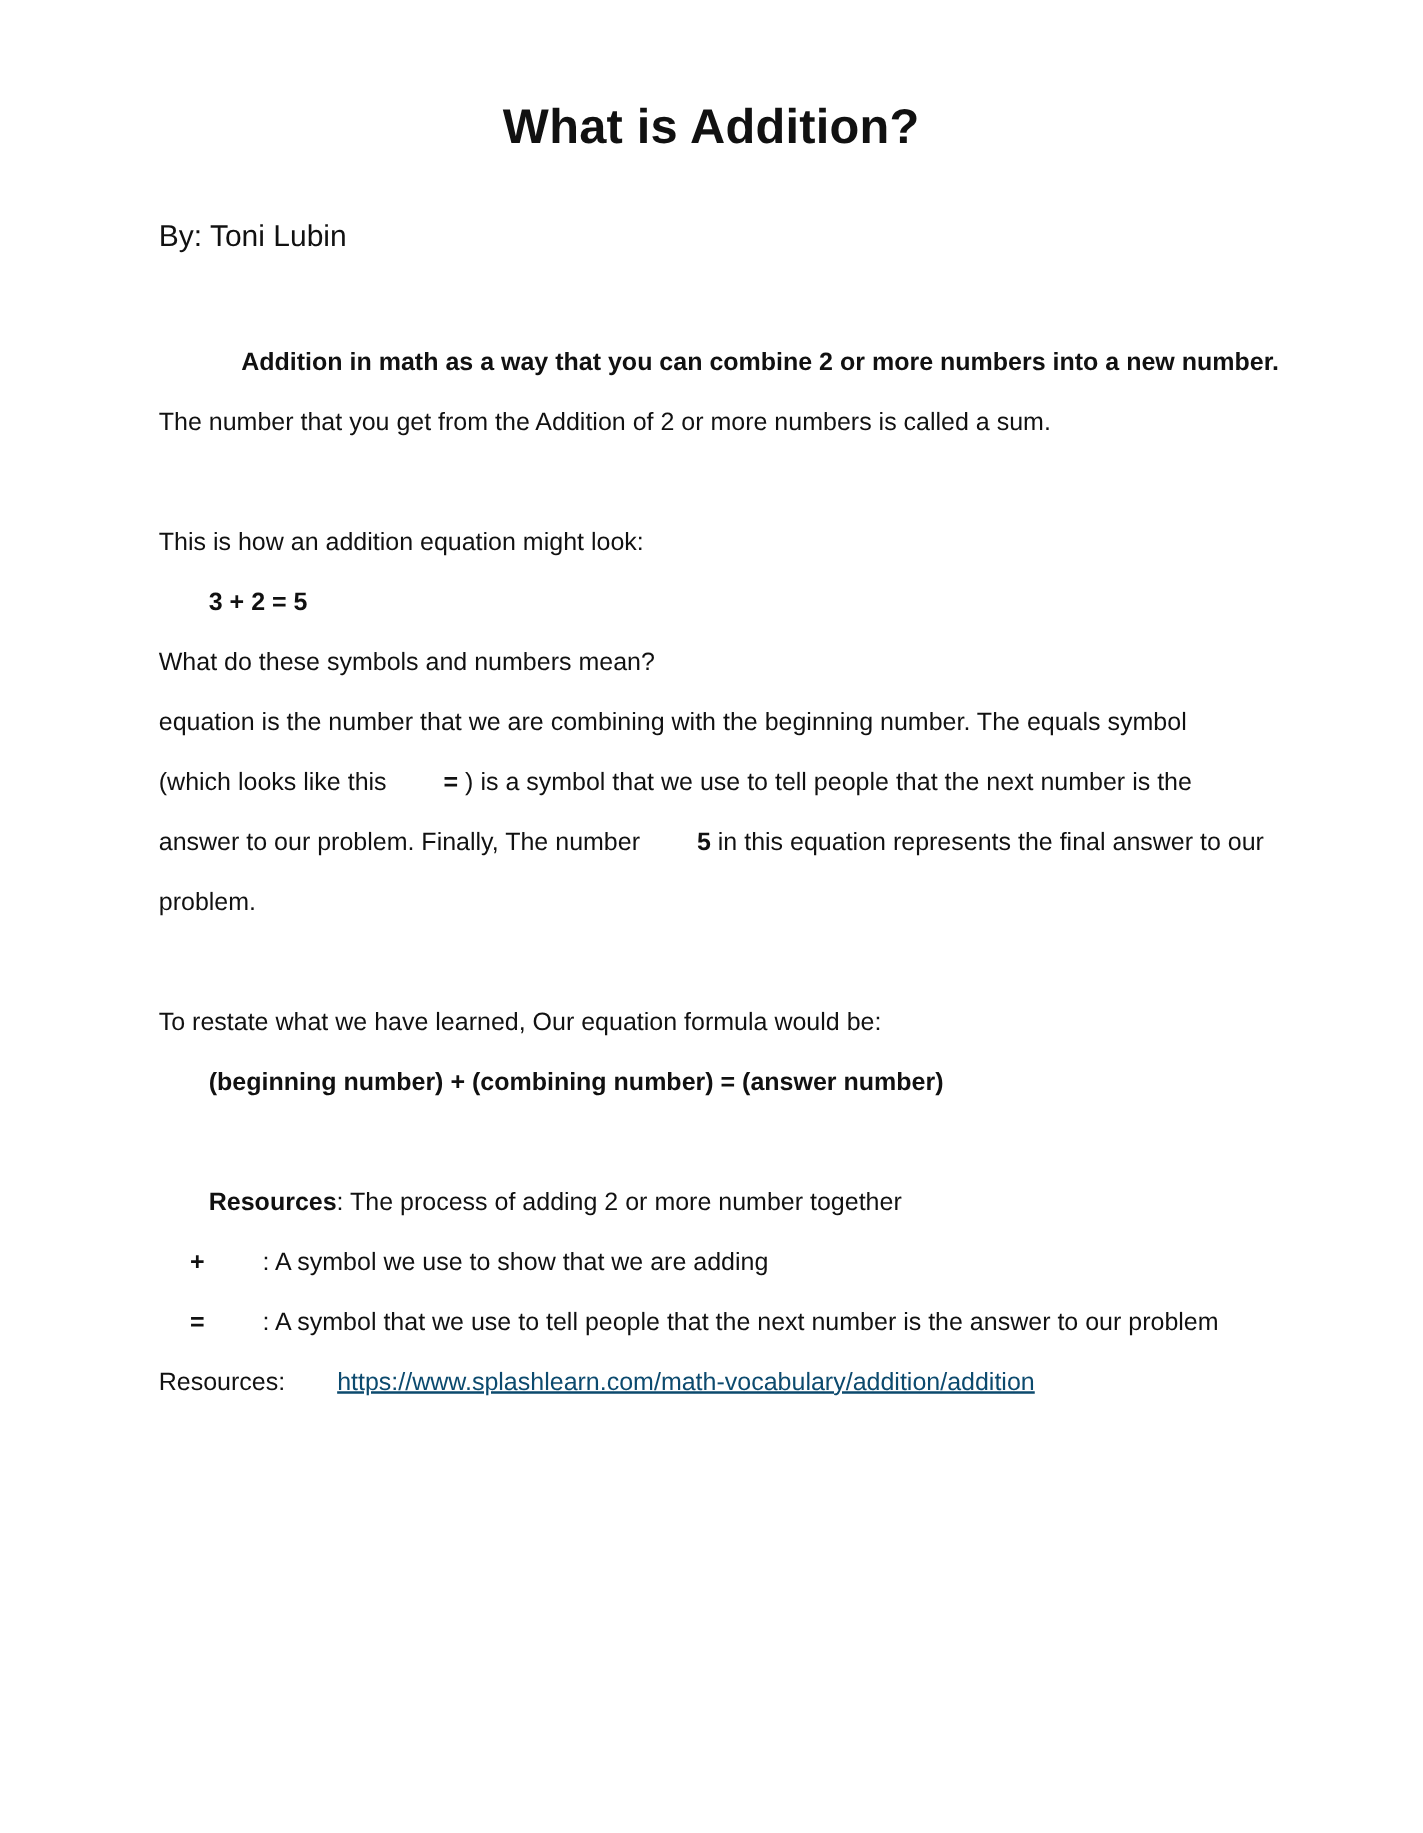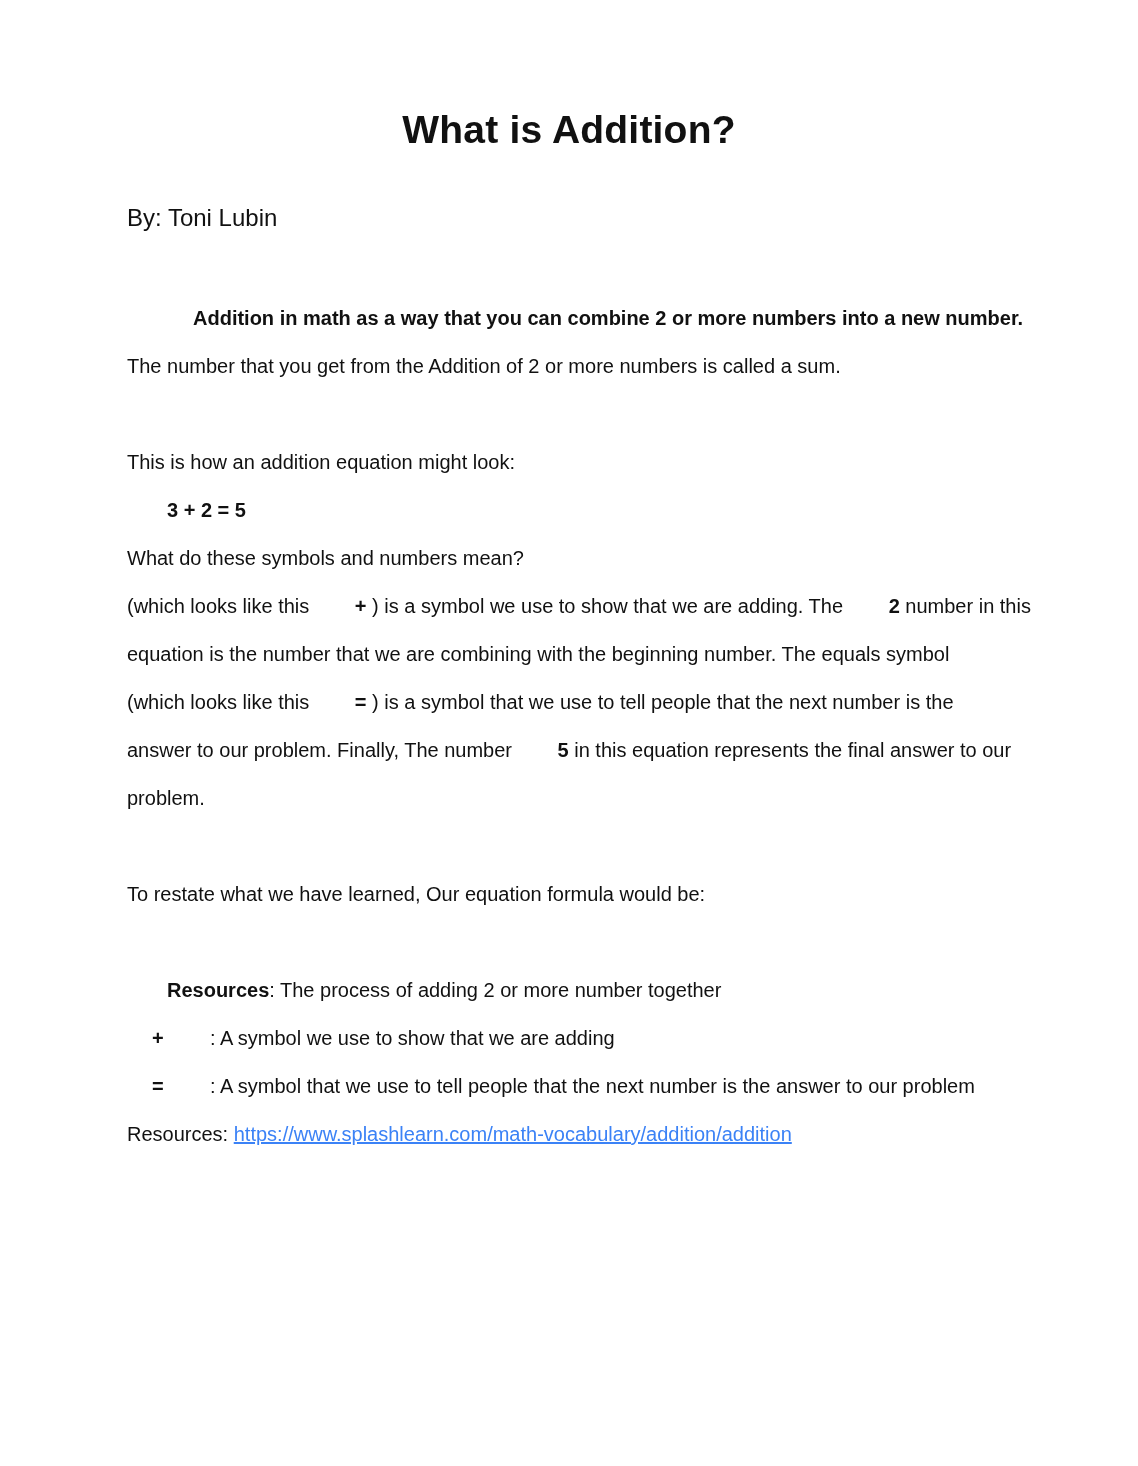--- a/index.html
+++ b/index.html
@@ -11,21 +11,21 @@
     width: 1138px;
     height: 1466px;
     font-family: "Liberation Sans", sans-serif;
     color: #111111;
     overflow: hidden;
   }
   .page {
     box-sizing: border-box;
     width: 1138px;
     height: 1466px;
-    padding: 106px 127px 0 127px;
+    padding: 78px 127px 0 127px;
   }
   .title {
     font-size: 39px;
     font-weight: 700;
     text-align: center;
     line-height: 48px;
     letter-spacing: 0.2px;
     white-space: nowrap;
   }
   .byline {
@@ -57,43 +57,44 @@
   .vocab-symbol {
     display: inline-block;
     width: 58px;
     font-weight: 700;
   }
   .b {
     font-weight: 700;
     margin-left: 40px;
   }
   .doc-link {
-    color: #3b82f6;
+    color: #0c4a6e;
     cursor: pointer;
+    margin-left: 36px;
   }
 </style>
 </head>
 <body>
 
 <div class="page">
   <div class="title">What is Addition?</div>
   <div class="byline">By: Toni Lubin</div>
   <div class="lines">
       <div class="line indent"><span>Addition in math as a way that you can combine 2 or more numbers into a new number.</span></div>
       <div class="line"><span>The number that you get from the Addition of 2 or more numbers is called a sum.</span></div>
       <div class="blank"></div>
       <div class="line"><span>This is how an addition equation might look:</span></div>
       <div class="line"><span class="b">3 + 2 = 5</span></div>
       <div class="line"><span>What do these symbols and numbers mean?</span></div>
-      <div class="line"><span>(which looks like this </span><span class="b">+</span><span> ) is a symbol we use to show that we are adding. The </span><span class="b">2</span><span> number in this</span></div>
       <div class="line"><span>equation is the number that we are combining with the beginning number. The equals symbol</span></div>
       <div class="line"><span>(which looks like this </span><span class="b">=</span><span> ) is a symbol that we use to tell people that the next number is the</span></div>
       <div class="line"><span>answer to our problem. Finally, The number </span><span class="b">5</span><span> in this equation represents the final answer to our</span></div>
       <div class="line"><span>problem.</span></div>
       <div class="blank"></div>
       <div class="line"><span>To restate what we have learned, Our equation formula would be:</span></div>
+      <div class="line"><span class="b">(beginning number) + (combining number) = (answer number)</span></div>
       <div class="blank"></div>
       <div class="line"><span class="b">Resources</span><span>: The process of adding 2 or more number together</span></div>
       <div class="line vocab"><span class="vocab-symbol">+</span><span>: A symbol we use to show that we are adding</span></div>
       <div class="line vocab"><span class="vocab-symbol">=</span><span>: A symbol that we use to tell people that the next number is the answer to our problem</span></div>
       <div class="line"><span>Resources: </span><a class="doc-link" href="#">https://www.splashlearn.com/math-vocabulary/addition/addition</a></div>
     </div>
 </div>
 
 </body></html>

